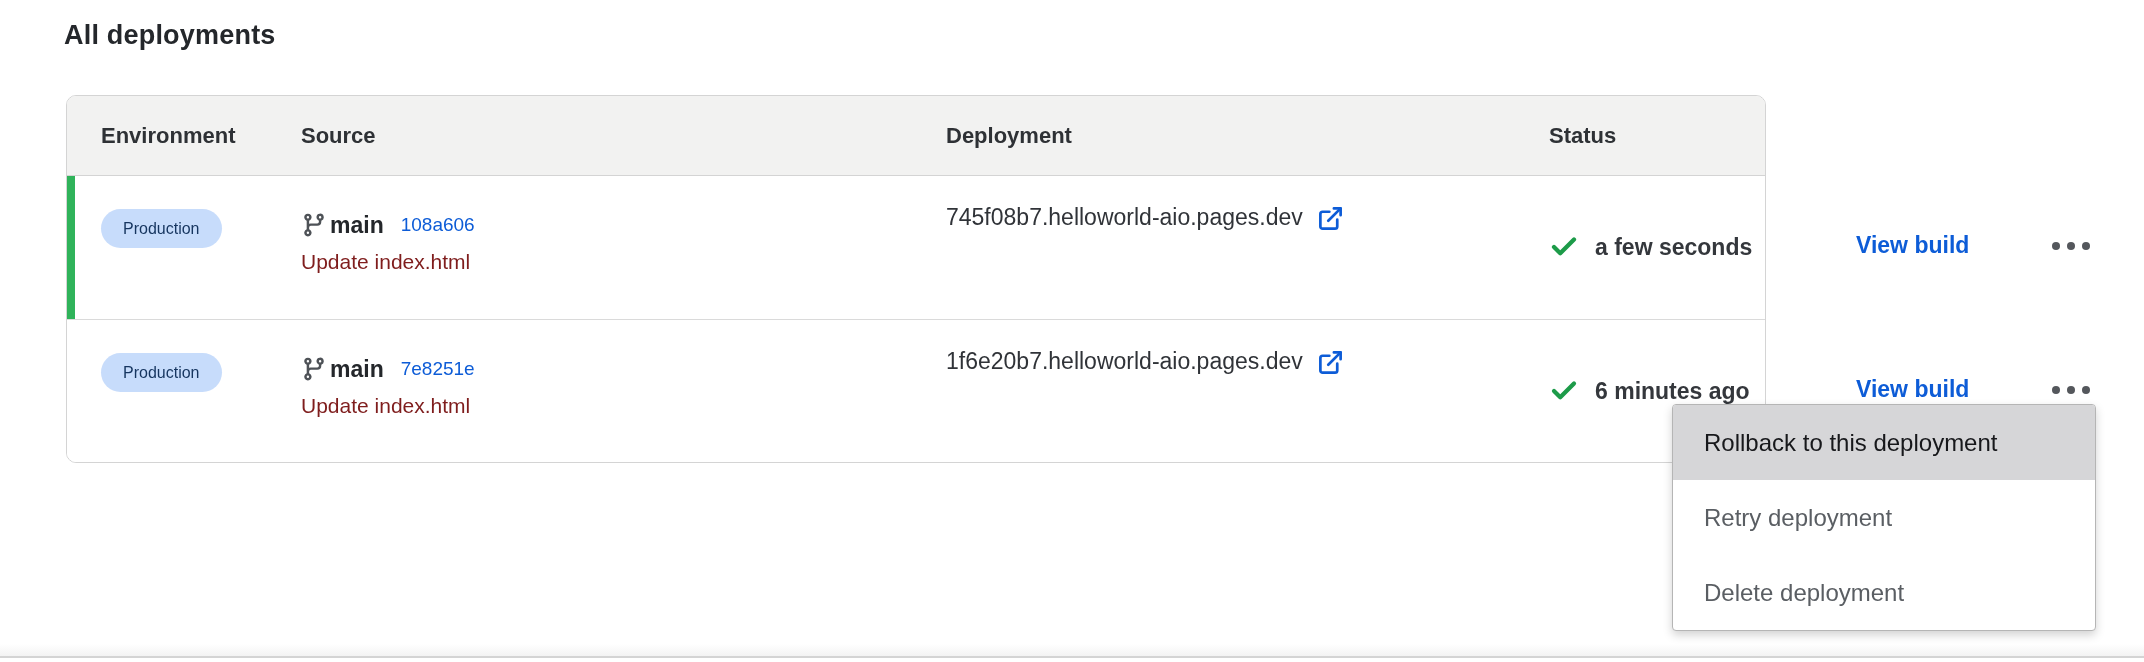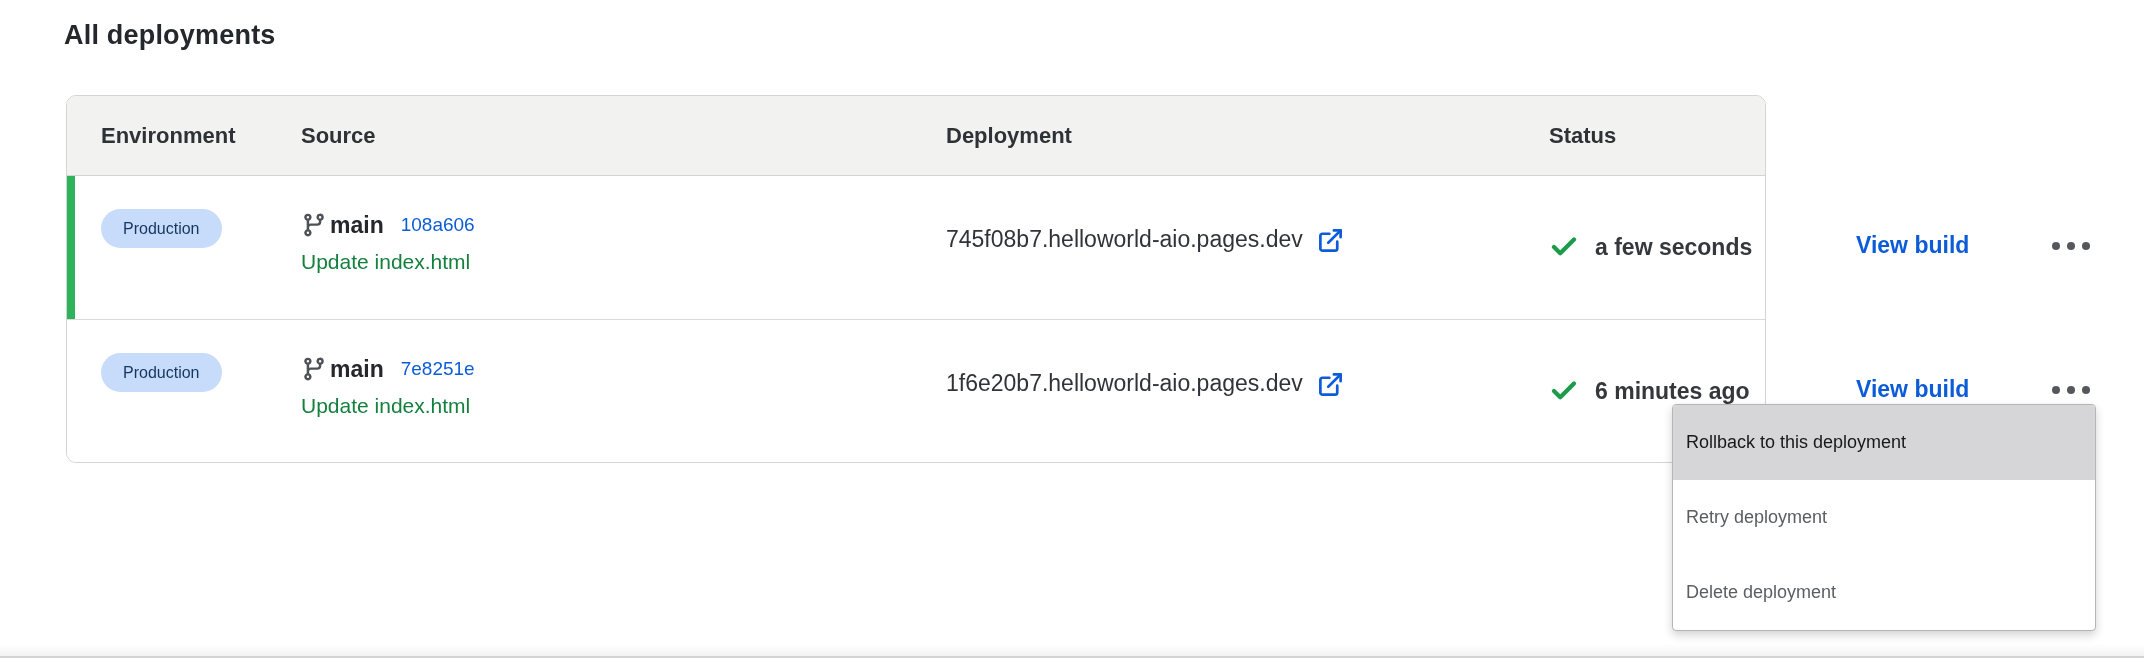--- a/index.html
+++ b/index.html
@@ -29,43 +29,43 @@
   .cell.env { padding-left:34px; padding-top:33px; }
   .badge { display:inline-block; background:#c7dcfb; color:#16355f; font-size:16px;
     line-height:1; padding:12px 22px 11px; border-radius:26px; }
 
   .cell.source { padding-top:33px; }
   .source-line1 { display:flex; align-items:center; gap:3px; height:32px; }
   .gb-icon { width:26px; height:26px; display:inline-flex; color:#4e5257; }
   .gb-icon svg { width:26px; height:26px; }
   .branch-name { font-size:23px; font-weight:700; color:#24272b; }
   .commit-link { font-size:19px; color:#0d5cd7; text-decoration:none; cursor:pointer; margin-left:14px; }
-  .commit-msg { margin-top:9px; font-size:21px; color:#15803d; }
+  .commit-msg { margin-top:9px; font-size:21px; color:#7f1d1d; }
 
-  .cell.deploy { padding-top:50px; display:flex; align-items:flex-start; gap:14px; }
+  .cell.deploy { padding-top:28px; display:flex; align-items:flex-start; gap:14px; }
   .deploy-url { font-size:23px; color:#303338; }
   .ext-link { display:inline-flex; margin-top:1px; color:#0d5cd7; cursor:pointer; }
   .ext-link svg { width:27px; height:27px; }
 
   .cell.status { padding-top:56px; display:grid; grid-template-columns:307px 196px 1fr;
     align-items:start;font-weight:bold; }
   .status-time { display:flex; align-items:center; gap:16px; }
   .check-icon { display:inline-flex; }
   .check-icon svg { width:30px; height:30px; }
   .status-text { font-size:23px; color:#34373c; }
   .view-build { font-size:23px; color:#0d5cd7; text-decoration:none; cursor:pointer; }
   .dots-btn { background:none; border:none; cursor:pointer; display:flex; gap:7px;
     margin-top:10px; padding:0; }
   .dots-btn i { width:8px; height:8px; border-radius:50%; background:#54575c; display:block; }
 
   .dropdown-menu { position:absolute; left:1672px; top:404px; width:424px;
     background:#ffffff; border:1px solid #b5b5b5; border-radius:4px;
     box-shadow:0 4px 10px rgba(0,0,0,0.18); z-index:10; overflow:hidden; }
-  .menu-item { height:75px; display:flex; align-items:center; padding-left:13px;
-    font-size:18px; color:#5a5e63; cursor:pointer; }
+  .menu-item { height:75px; display:flex; align-items:center; padding-left:31px;
+    font-size:24px; color:#5a5e63; cursor:pointer; }
   .menu-item.highlighted { background:#d6d6d8; color:#17181b; }
 
   .page-divider { position:absolute; left:0; top:644px; width:2144px; height:14px;
     background:linear-gradient(180deg,#ffffff,#f3f3f3); border-bottom:2px solid #d4d4d4; }
 </style>
 </head>
 <body>
 
 <h1 class="page-title">All deployments</h1>
 

